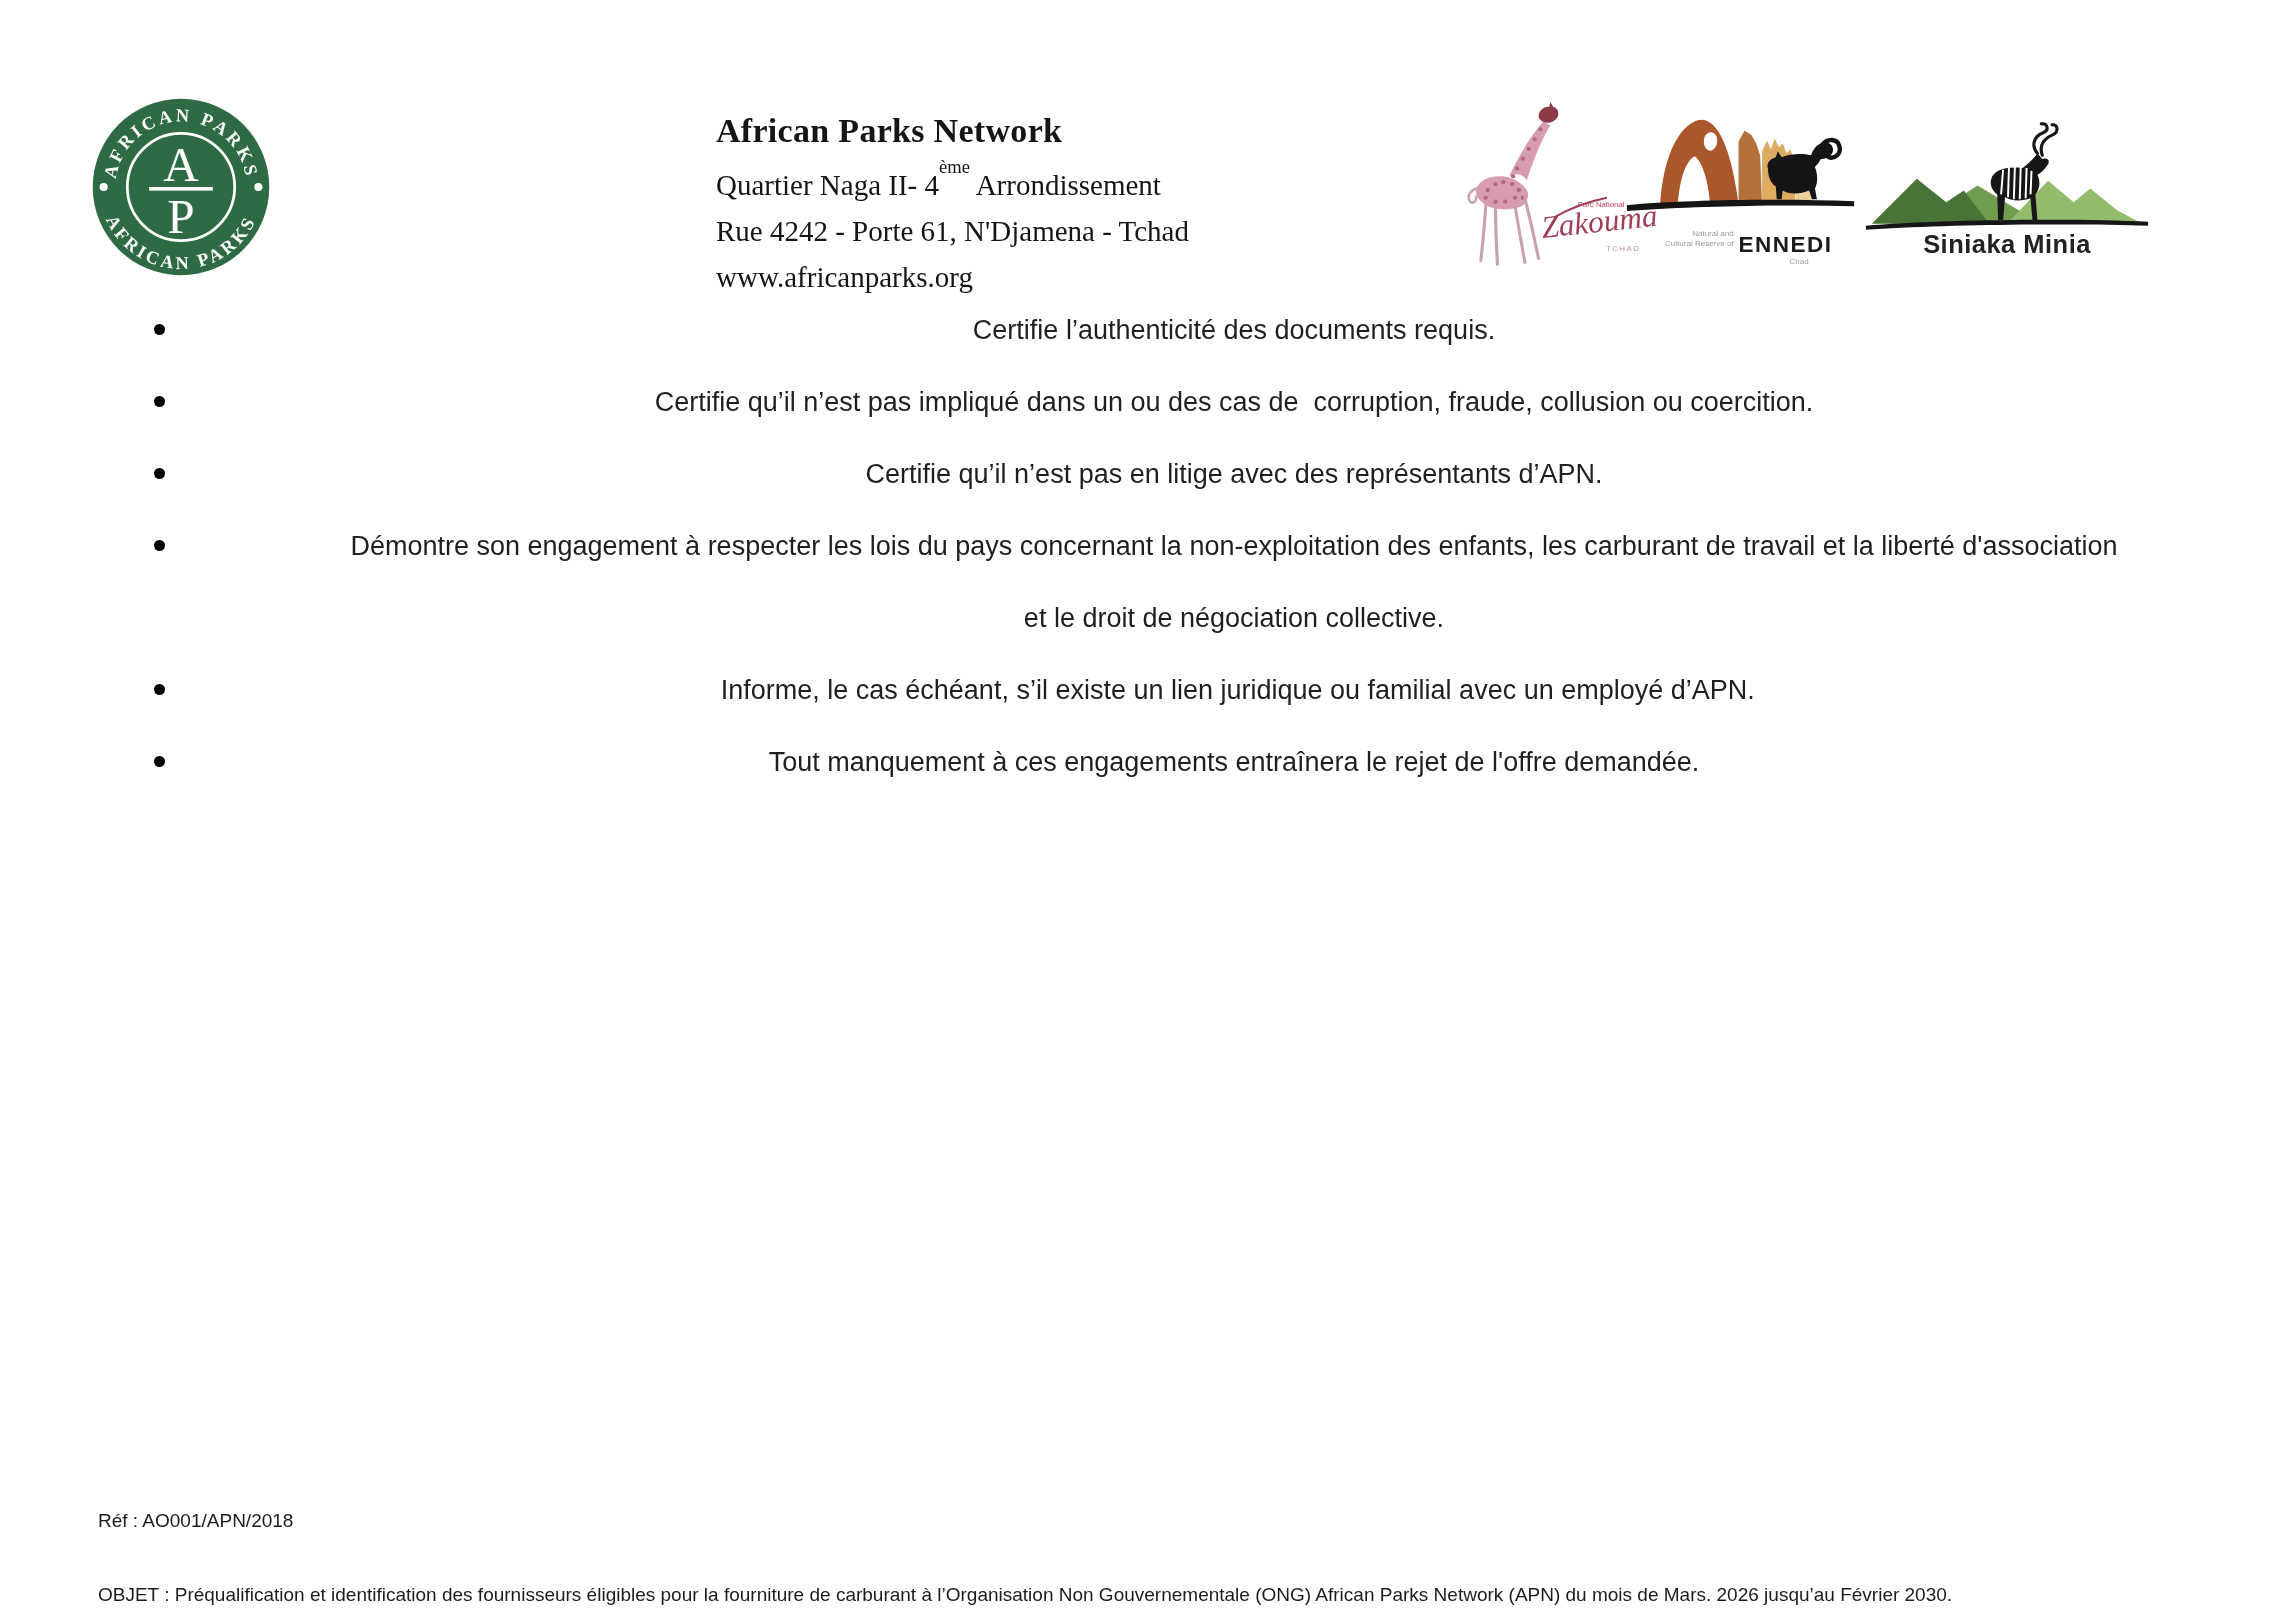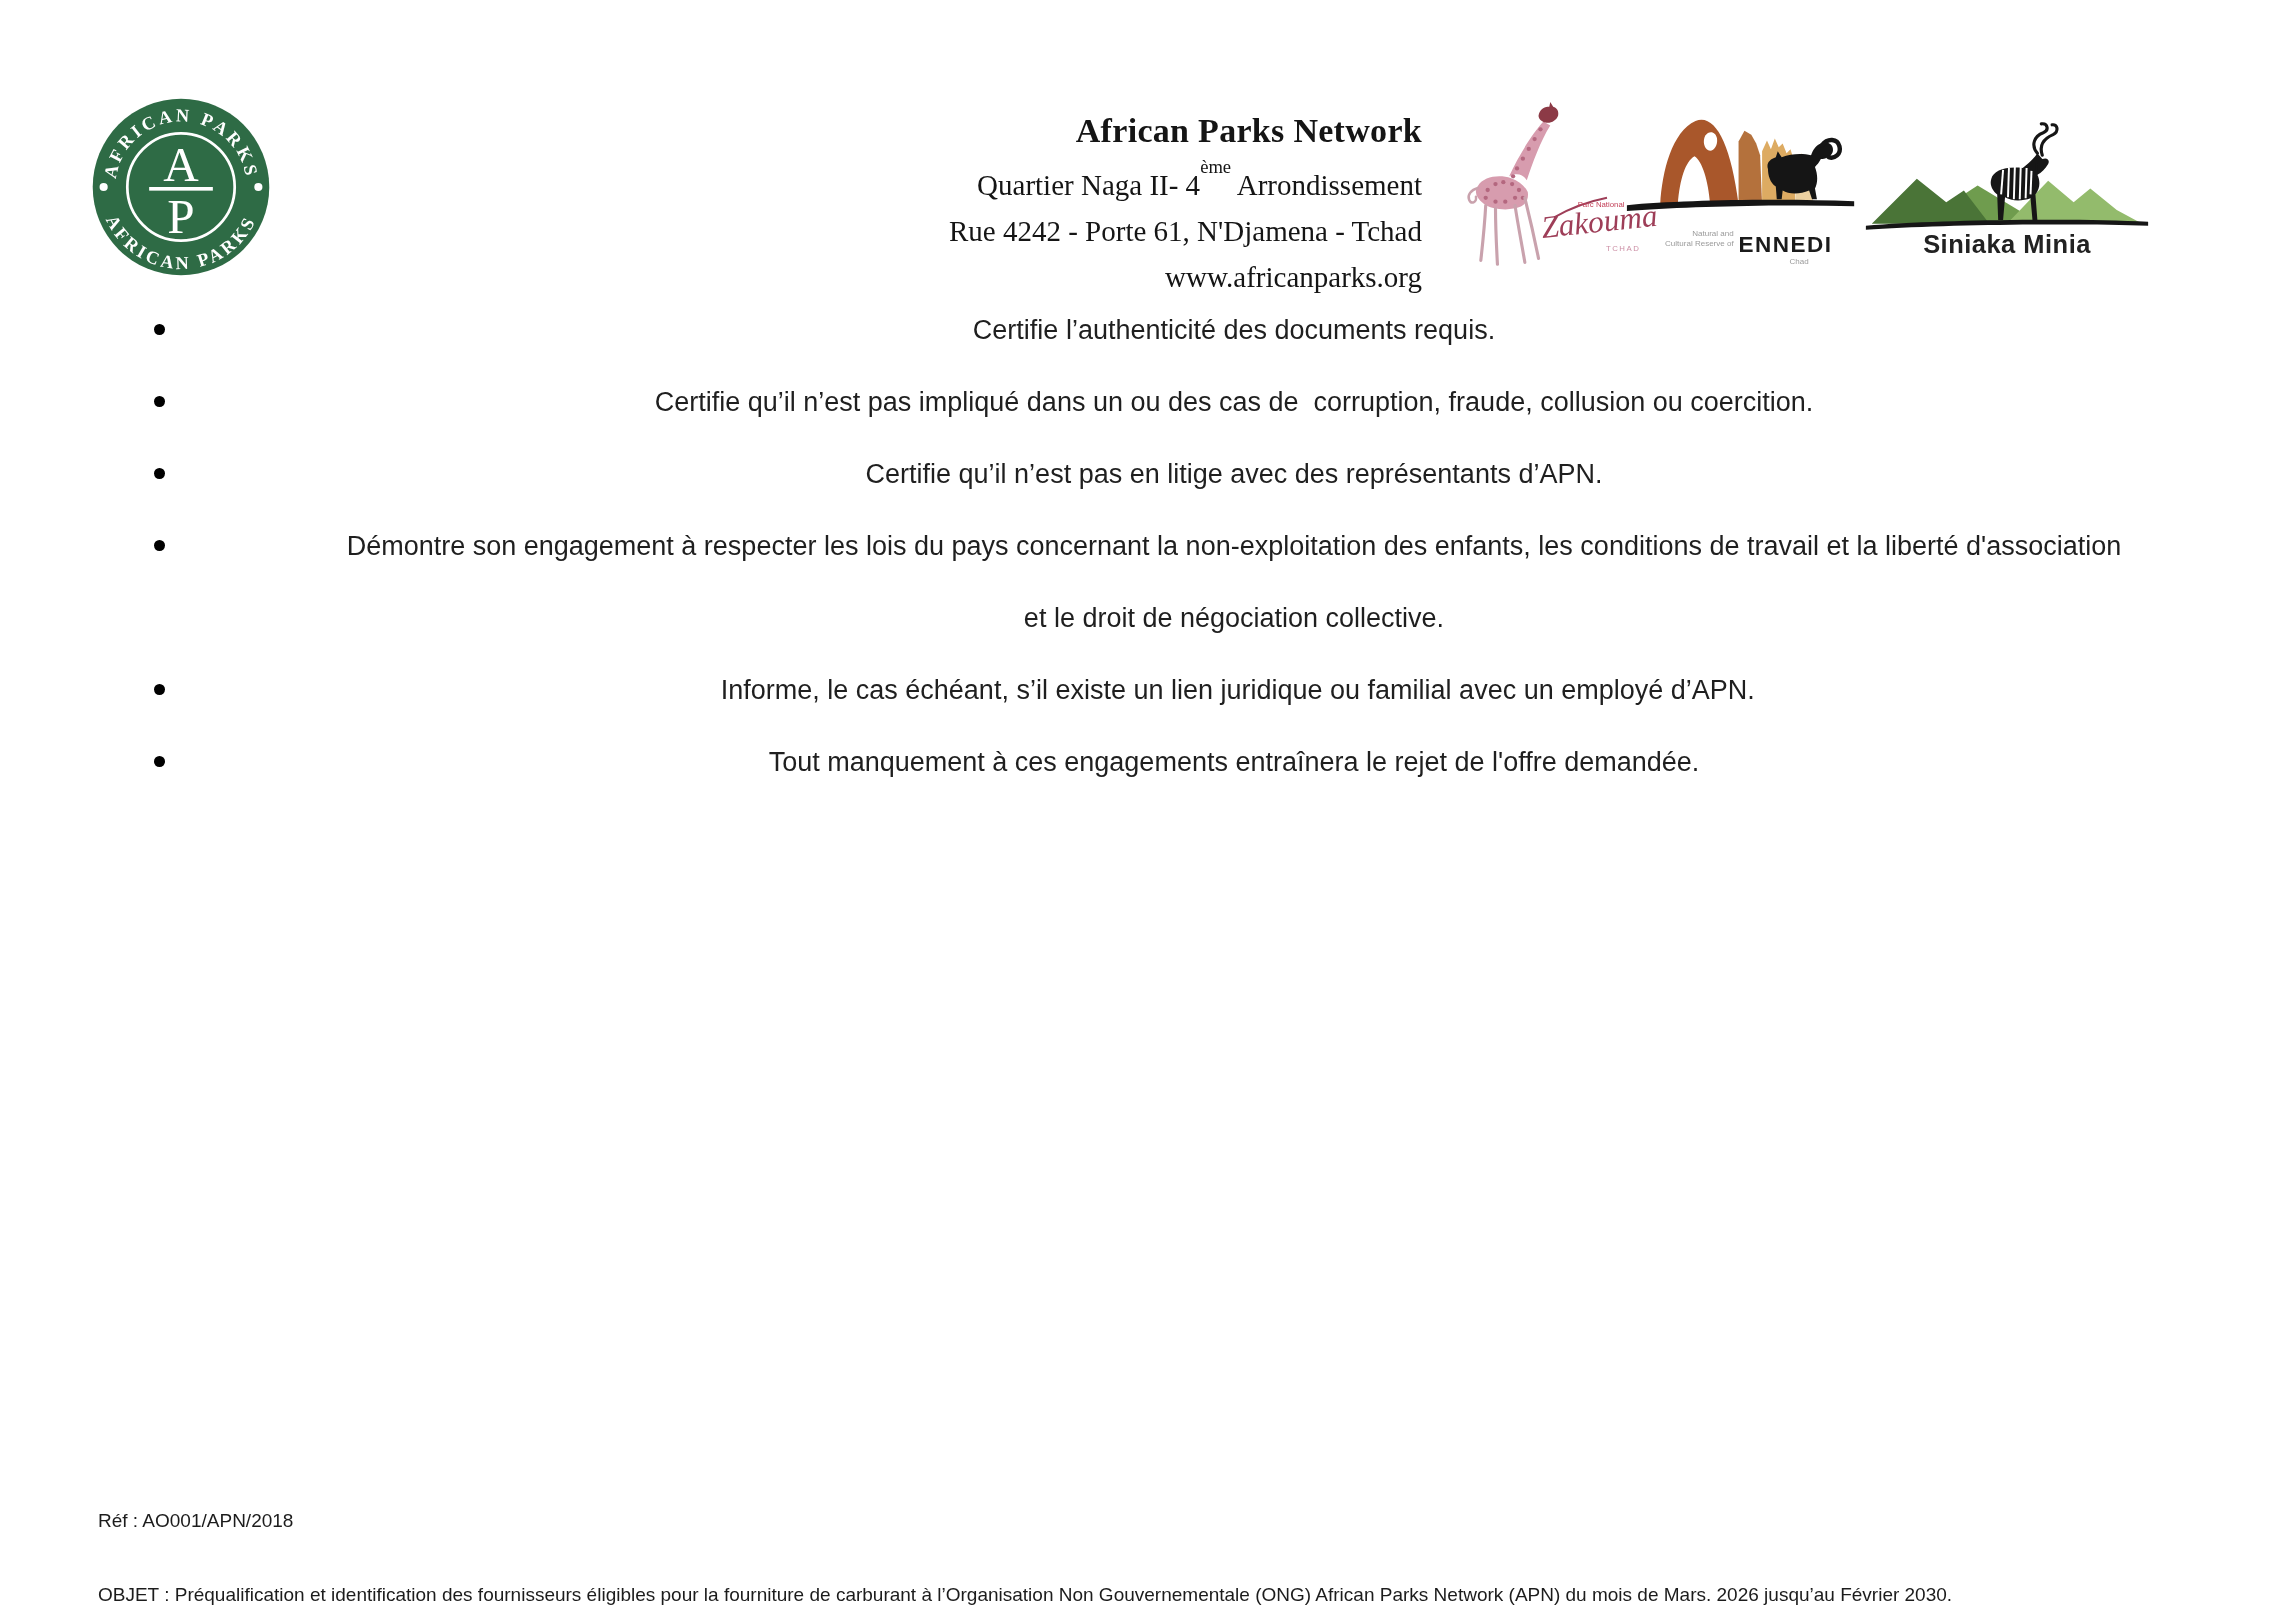--- a/index.html
+++ b/index.html
@@ -10,21 +10,21 @@
     overflow:hidden;
     font-family:"Liberation Sans",sans-serif;
     color:#1d1d1d;
   }
 
   
   .ap-logo{position:absolute;left:90px;top:96px;width:182px;height:182px;}
 
   .org-block{
     position:absolute;left:716px;top:110px;width:706px;
-    text-align:right;
+    text-align:left;
     font-family:"Liberation Serif",serif;
     color:#151515;
   }
   .org-name{font-size:34px;font-weight:bold;line-height:41px;letter-spacing:0.3px;}
   .org-line{font-size:29px;line-height:38px;margin-top:8px;}
   .org-line sup{font-size:18.6px;position:relative;top:-10.8px;}
 
   .zakouma-logo{position:absolute;left:1458px;top:100px;width:208px;height:178px;}
   .ennedi-logo{position:absolute;left:1623px;top:108px;width:239px;height:161px;}
   .siniaka-logo{position:absolute;left:1860px;top:104px;width:294px;height:171px;}
@@ -175,21 +175,21 @@
     <li>
         <span class="bline">Certifie l’authenticité des documents requis.</span>
       </li>
     <li>
         <span class="bline">Certifie qu’il n’est pas impliqué dans un ou des cas de  corruption, fraude, collusion ou coercition.</span>
       </li>
     <li>
         <span class="bline">Certifie qu’il n’est pas en litige avec des représentants d’APN.</span>
       </li>
     <li>
-      <span class="bline">Démontre son engagement à respecter les lois du pays concernant la non-exploitation des enfants, les conditions de travail et la liberté d'association</span>
+      <span class="bline">Démontre son engagement à respecter les lois du pays concernant la non-exploitation des enfants, les carburant de travail et la liberté d'association</span>
       <span class="bline">et le droit de négociation collective.</span>
     </li>
     <li>
         <span class="bline"> Informe, le cas échéant, s’il existe un lien juridique ou familial avec un employé d’APN.</span>
       </li>
     <li>
         <span class="bline">Tout manquement à ces engagements entraînera le rejet de l'offre demandée.</span>
       </li>
   </ul>
 

